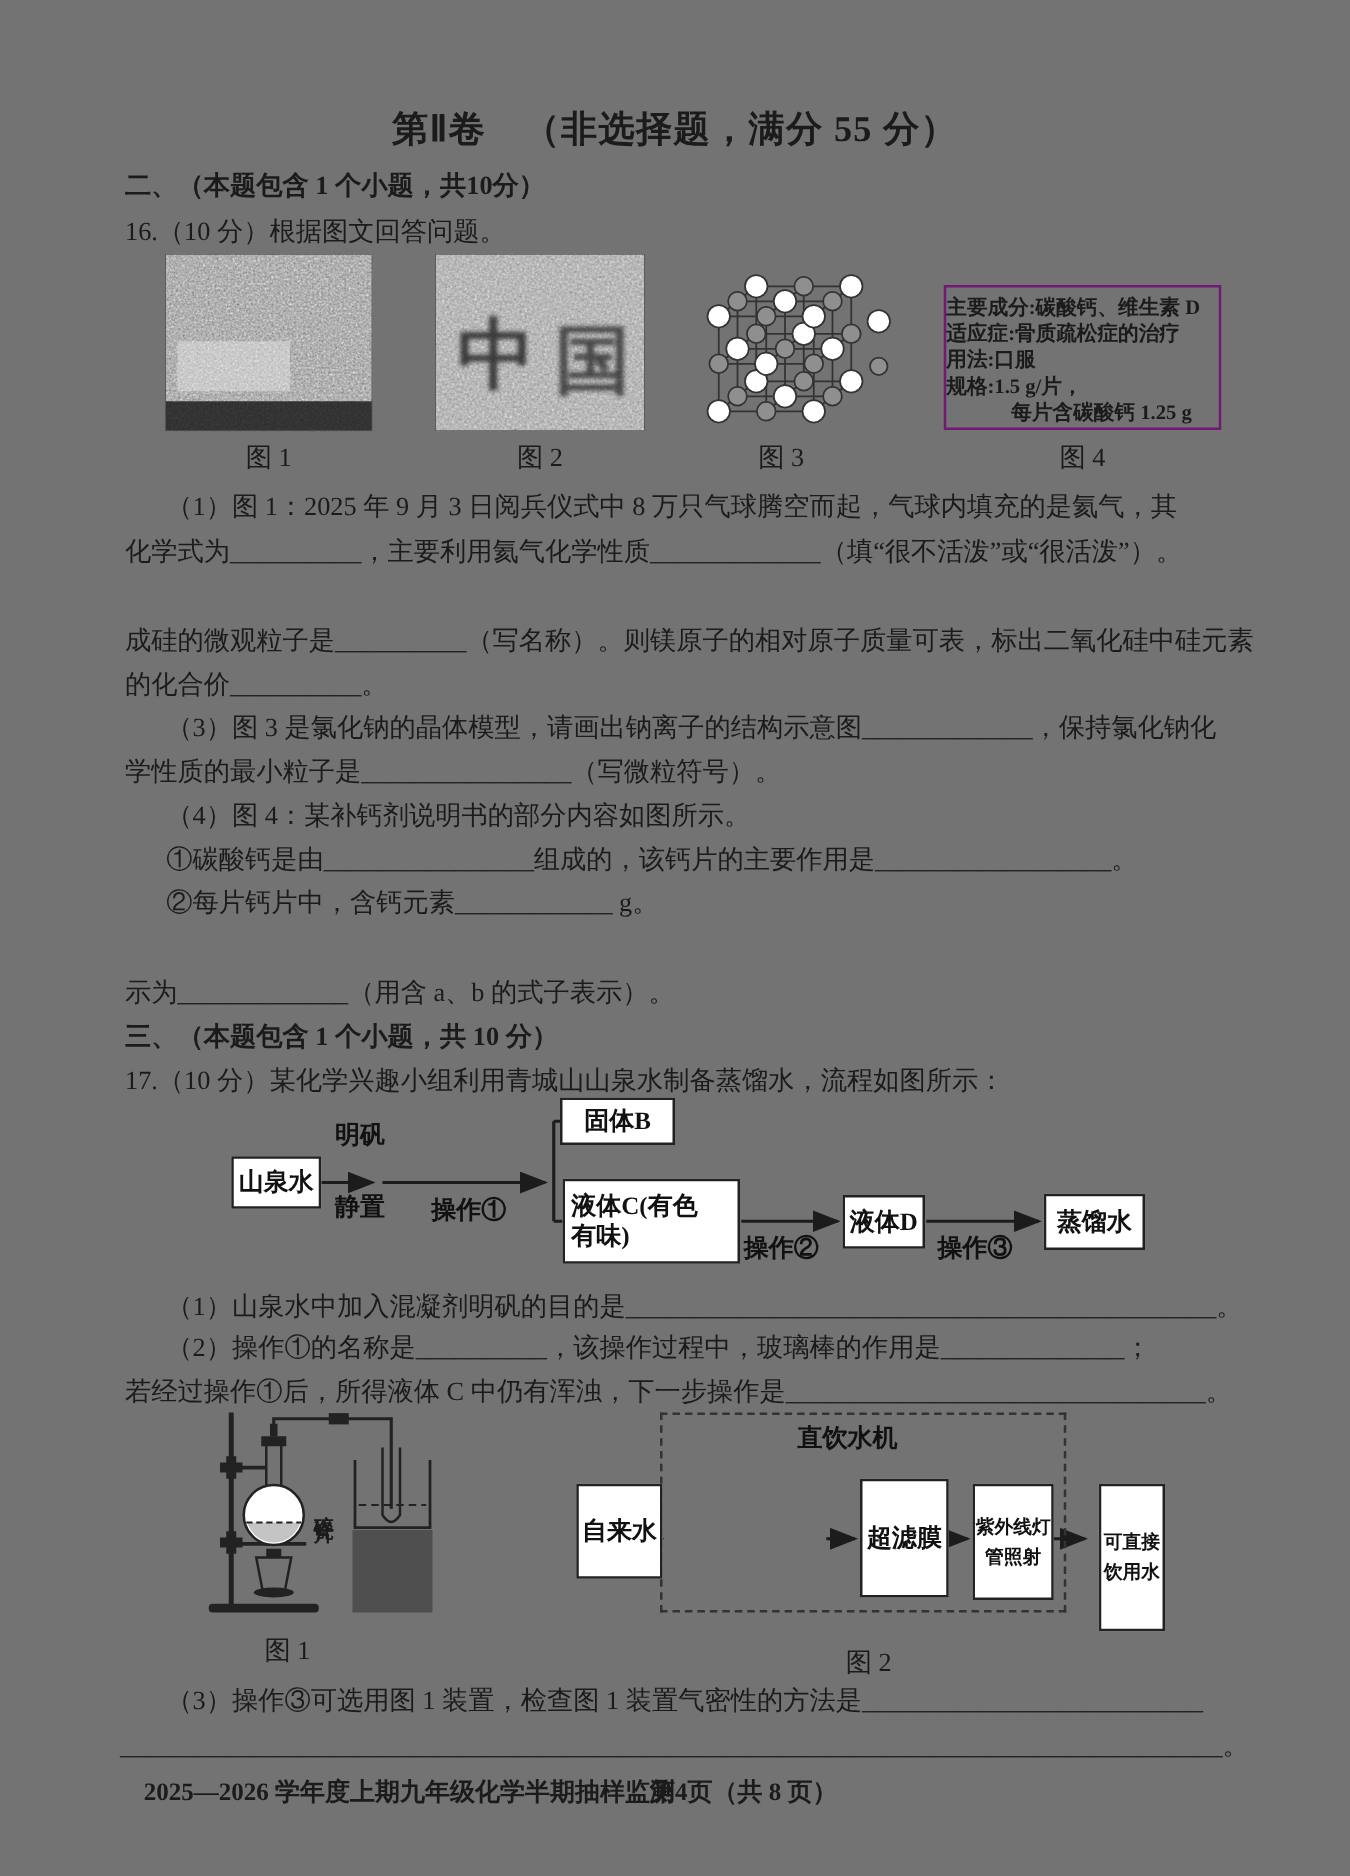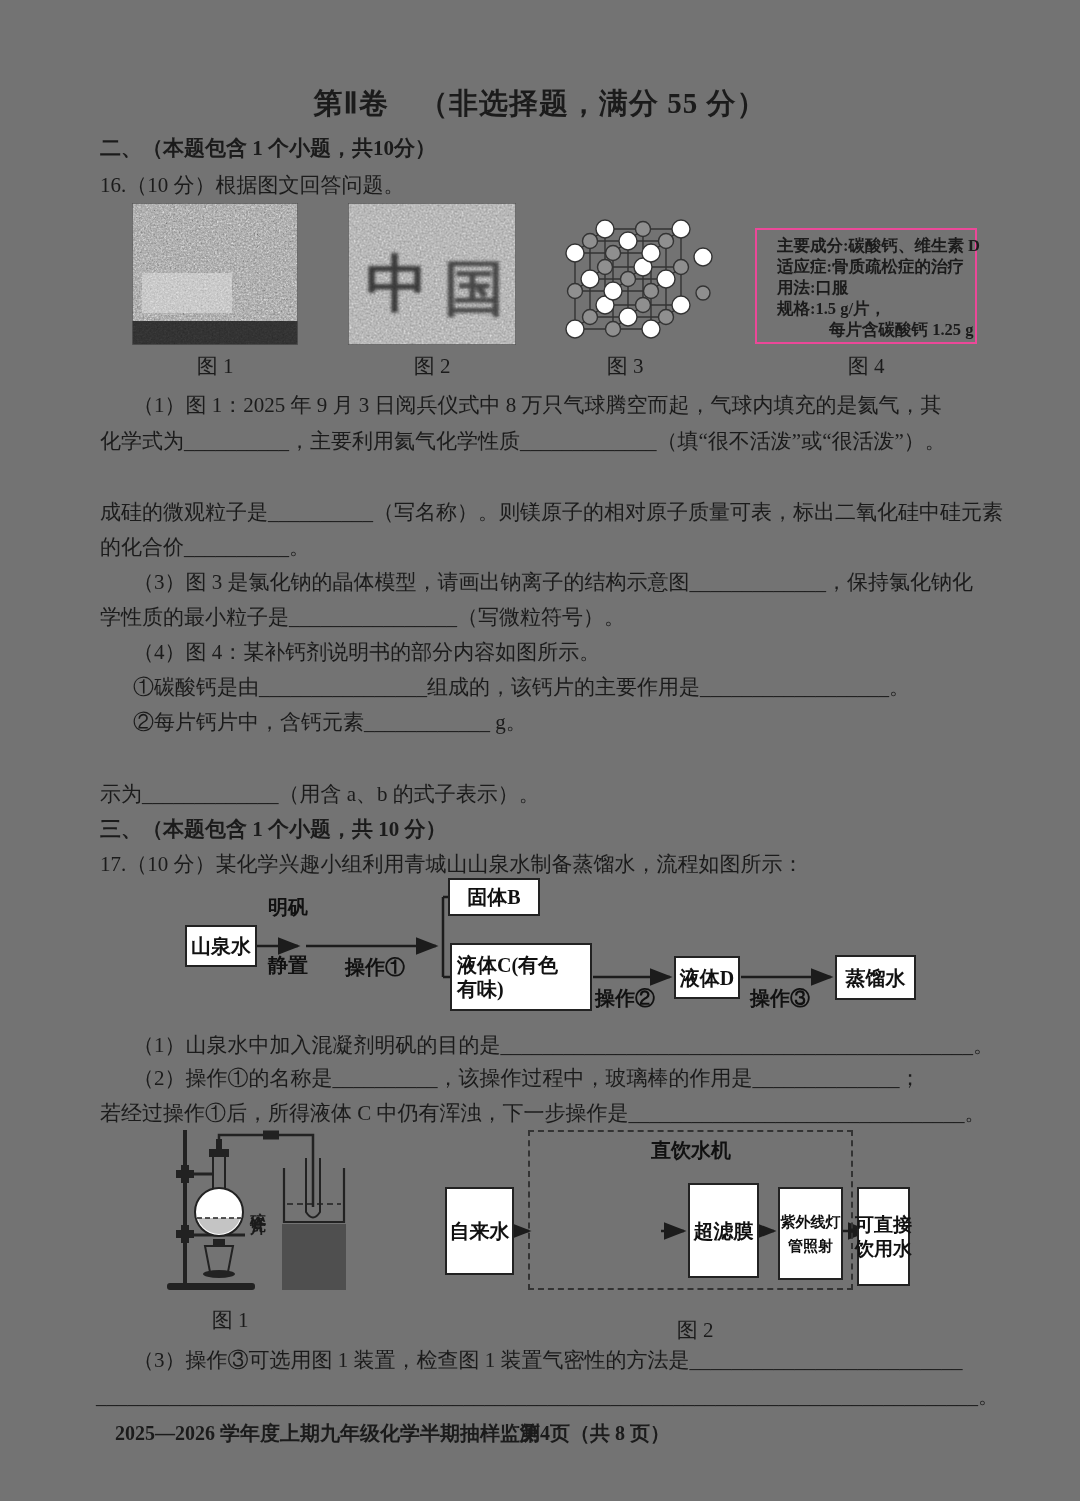--- a/index.html
+++ b/index.html
@@ -4,22 +4,22 @@
 <style>
   html,body{margin:0;padding:0;background:#e8e8e8;}
   #page{position:relative;width:1080px;height:1501px;background:#737373;margin:0 auto;
         font-family:Liberation Serif, serif;color:#1b1b1b;overflow:hidden;}
   .abs{position:absolute;}
   .line{position:absolute;left:100px;font-size:21px;line-height:30px;white-space:nowrap;color:#1b1b1b;}
   .line.ind{left:133px;}
   .bold{font-weight:700;}
   .title{position:absolute;top:84px;left:0;width:100%;text-align:center;font-size:29px;font-weight:700;letter-spacing:1px;}
   .caption{position:absolute;font-size:21px;text-align:center;color:#1b1b1b;}
-  .medbox{position:absolute;left:755px;top:228px;width:222px;height:116px;border:2px solid #ec4899;
-          padding:5px 20px;box-sizing:border-box;font-size:16.5px;font-weight:700;line-height:21px;white-space:nowrap;}
+  .medbox{position:absolute;left:755px;top:228px;width:222px;height:116px;border:2px solid #701a75;
+          padding:5px 0;box-sizing:border-box;font-size:16.5px;font-weight:700;line-height:21px;white-space:nowrap;}
   .medbox .ind2{padding-left:52px;}
   .fc{position:absolute;}
   .fbox{position:absolute;border:2px solid #222;background:#fff;display:flex;flex-direction:column;
         align-items:center;justify-content:center;font-size:20px;font-weight:700;color:#111;
         box-sizing:border-box;line-height:24px;white-space:nowrap;}
   .fbox.leftalign{align-items:flex-start;padding-left:5px;}
   .flabel{position:absolute;font-size:20px;font-weight:700;color:#111;white-space:nowrap;}
   .dashedbox{position:absolute;border:2px dashed #333;background:transparent;box-sizing:border-box;}
   .smalltxt{font-size:13px;font-weight:700;}
   .vlabel{position:absolute;writing-mode:vertical-rl;font-size:16px;font-weight:700;letter-spacing:3px;}
@@ -261,28 +261,28 @@
   <div class="caption" style="left:195px;top:1306px;width:70px">图 1</div>
 
   <div class="fc" style="left:435px;top:1125px;width:500px;height:170px">
     <svg class="abs" style="left:0;top:0" width="500" height="170">
       <line x1="79" y1="106" x2="94" y2="106" stroke="#1c1c1c" stroke-width="2.5" marker-end="url(#ah)"></line>
       <line x1="226" y1="106" x2="249" y2="106" stroke="#1c1c1c" stroke-width="2.5" marker-end="url(#ah)"></line>
       <line x1="324" y1="106" x2="339" y2="106" stroke="#1c1c1c" stroke-width="2.5" marker-end="url(#ah)"></line>
       <line x1="408" y1="106" x2="433" y2="106" stroke="#1c1c1c" stroke-width="2.5" marker-end="url(#ah)"></line>
     </svg>
     <div class="dashedbox" style="left:93px;top:5px;width:325px;height:160px"></div>
-    <div class="flabel" style="left:216px;top:12px">直饮水机</div>
-    <div class="fbox" style="left:10px;top:62px;width:69px;height:88px">自来水</div>
+    <div class="flabel" style="left:203px;top:12px">直饮水机</div>
+    <div class="fbox" style="left:26px;top:62px;width:69px;height:76px">自来水</div>
     <div class="fbox" style="left:253px;top:58px;width:71px;height:95px">超滤膜</div>
     <div class="fbox" style="left:343px;top:62px;width:65px;height:93px;font-size:15px">
       <div>紫外线灯</div>
       <div>管照射</div>
     </div>
-    <div class="fbox" style="left:422px;top:62px;width:53px;height:99px;font-size:19px">
+    <div class="fbox" style="left:444px;top:62px;width:53px;height:118px;font-size:15px">
       <div>可直接</div>
       <div>饮用水</div>
     </div>
   </div>
   <div class="caption" style="left:655px;top:1316px;width:80px">图 2</div>
 
   <div class="line ind" style="top:1345px">（3）操作③可选用图 1 装置，检查图 1 装置气密性的方法是__________________________</div>
   <div class="line" style="top:1381px;left:96px">____________________________________________________________________________________。</div>
 
   <div class="footer" style="left:115px">2025—2026 学年度上期九年级化学半期抽样监测</div>

